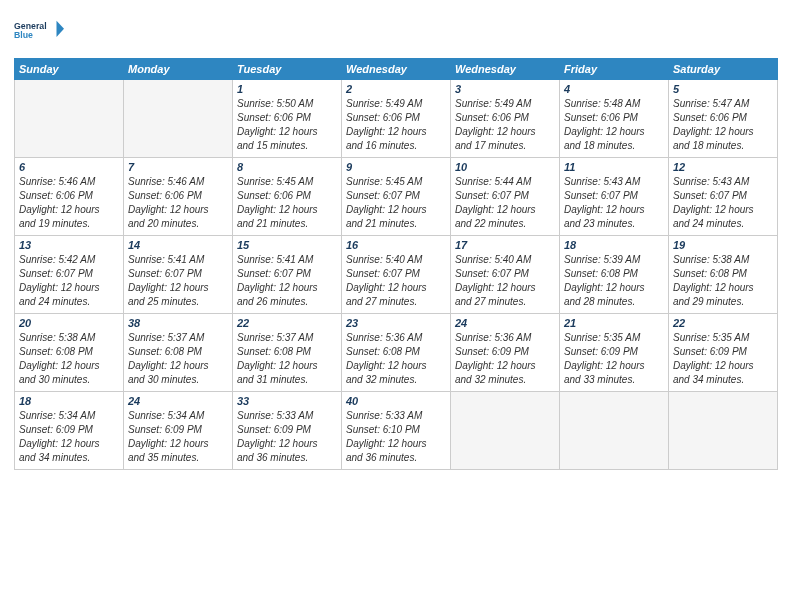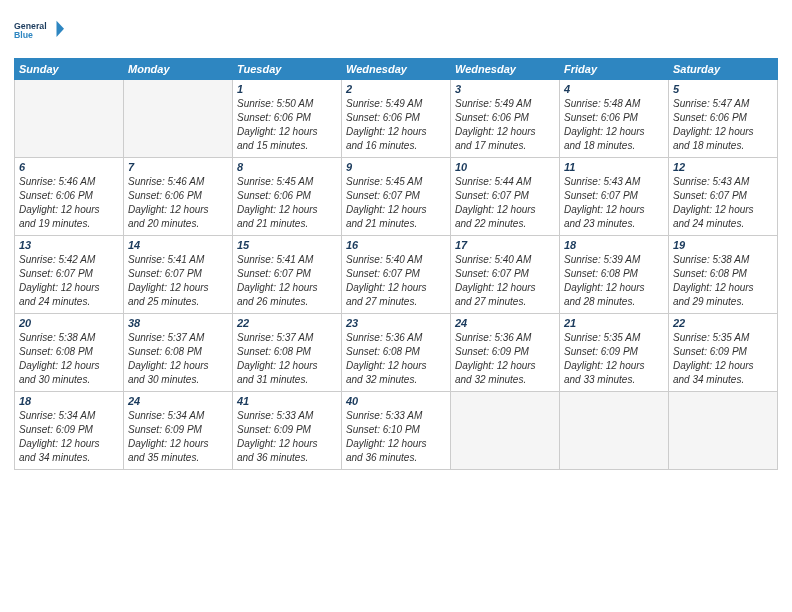--- a/index.html
+++ b/index.html
@@ -227,21 +227,21 @@
         <tr>
           <td>
         <div class="day-num">18</div>
         <div class="day-detail">Sunrise: 5:34 AM<br>Sunset: 6:09 PM<br>Daylight: 12 hours and 34 minutes.</div>
       </td>
           <td>
         <div class="day-num">24</div>
         <div class="day-detail">Sunrise: 5:34 AM<br>Sunset: 6:09 PM<br>Daylight: 12 hours and 35 minutes.</div>
       </td>
           <td>
-        <div class="day-num">41</div>
+        <div class="day-num">33</div>
         <div class="day-detail">Sunrise: 5:33 AM<br>Sunset: 6:09 PM<br>Daylight: 12 hours and 36 minutes.</div>
       </td>
           <td>
         <div class="day-num">40</div>
         <div class="day-detail">Sunrise: 5:33 AM<br>Sunset: 6:10 PM<br>Daylight: 12 hours and 36 minutes.</div>
       </td>
           <td class="empty"></td>
           <td class="empty"></td>
           <td class="empty"></td>
         </tr>

